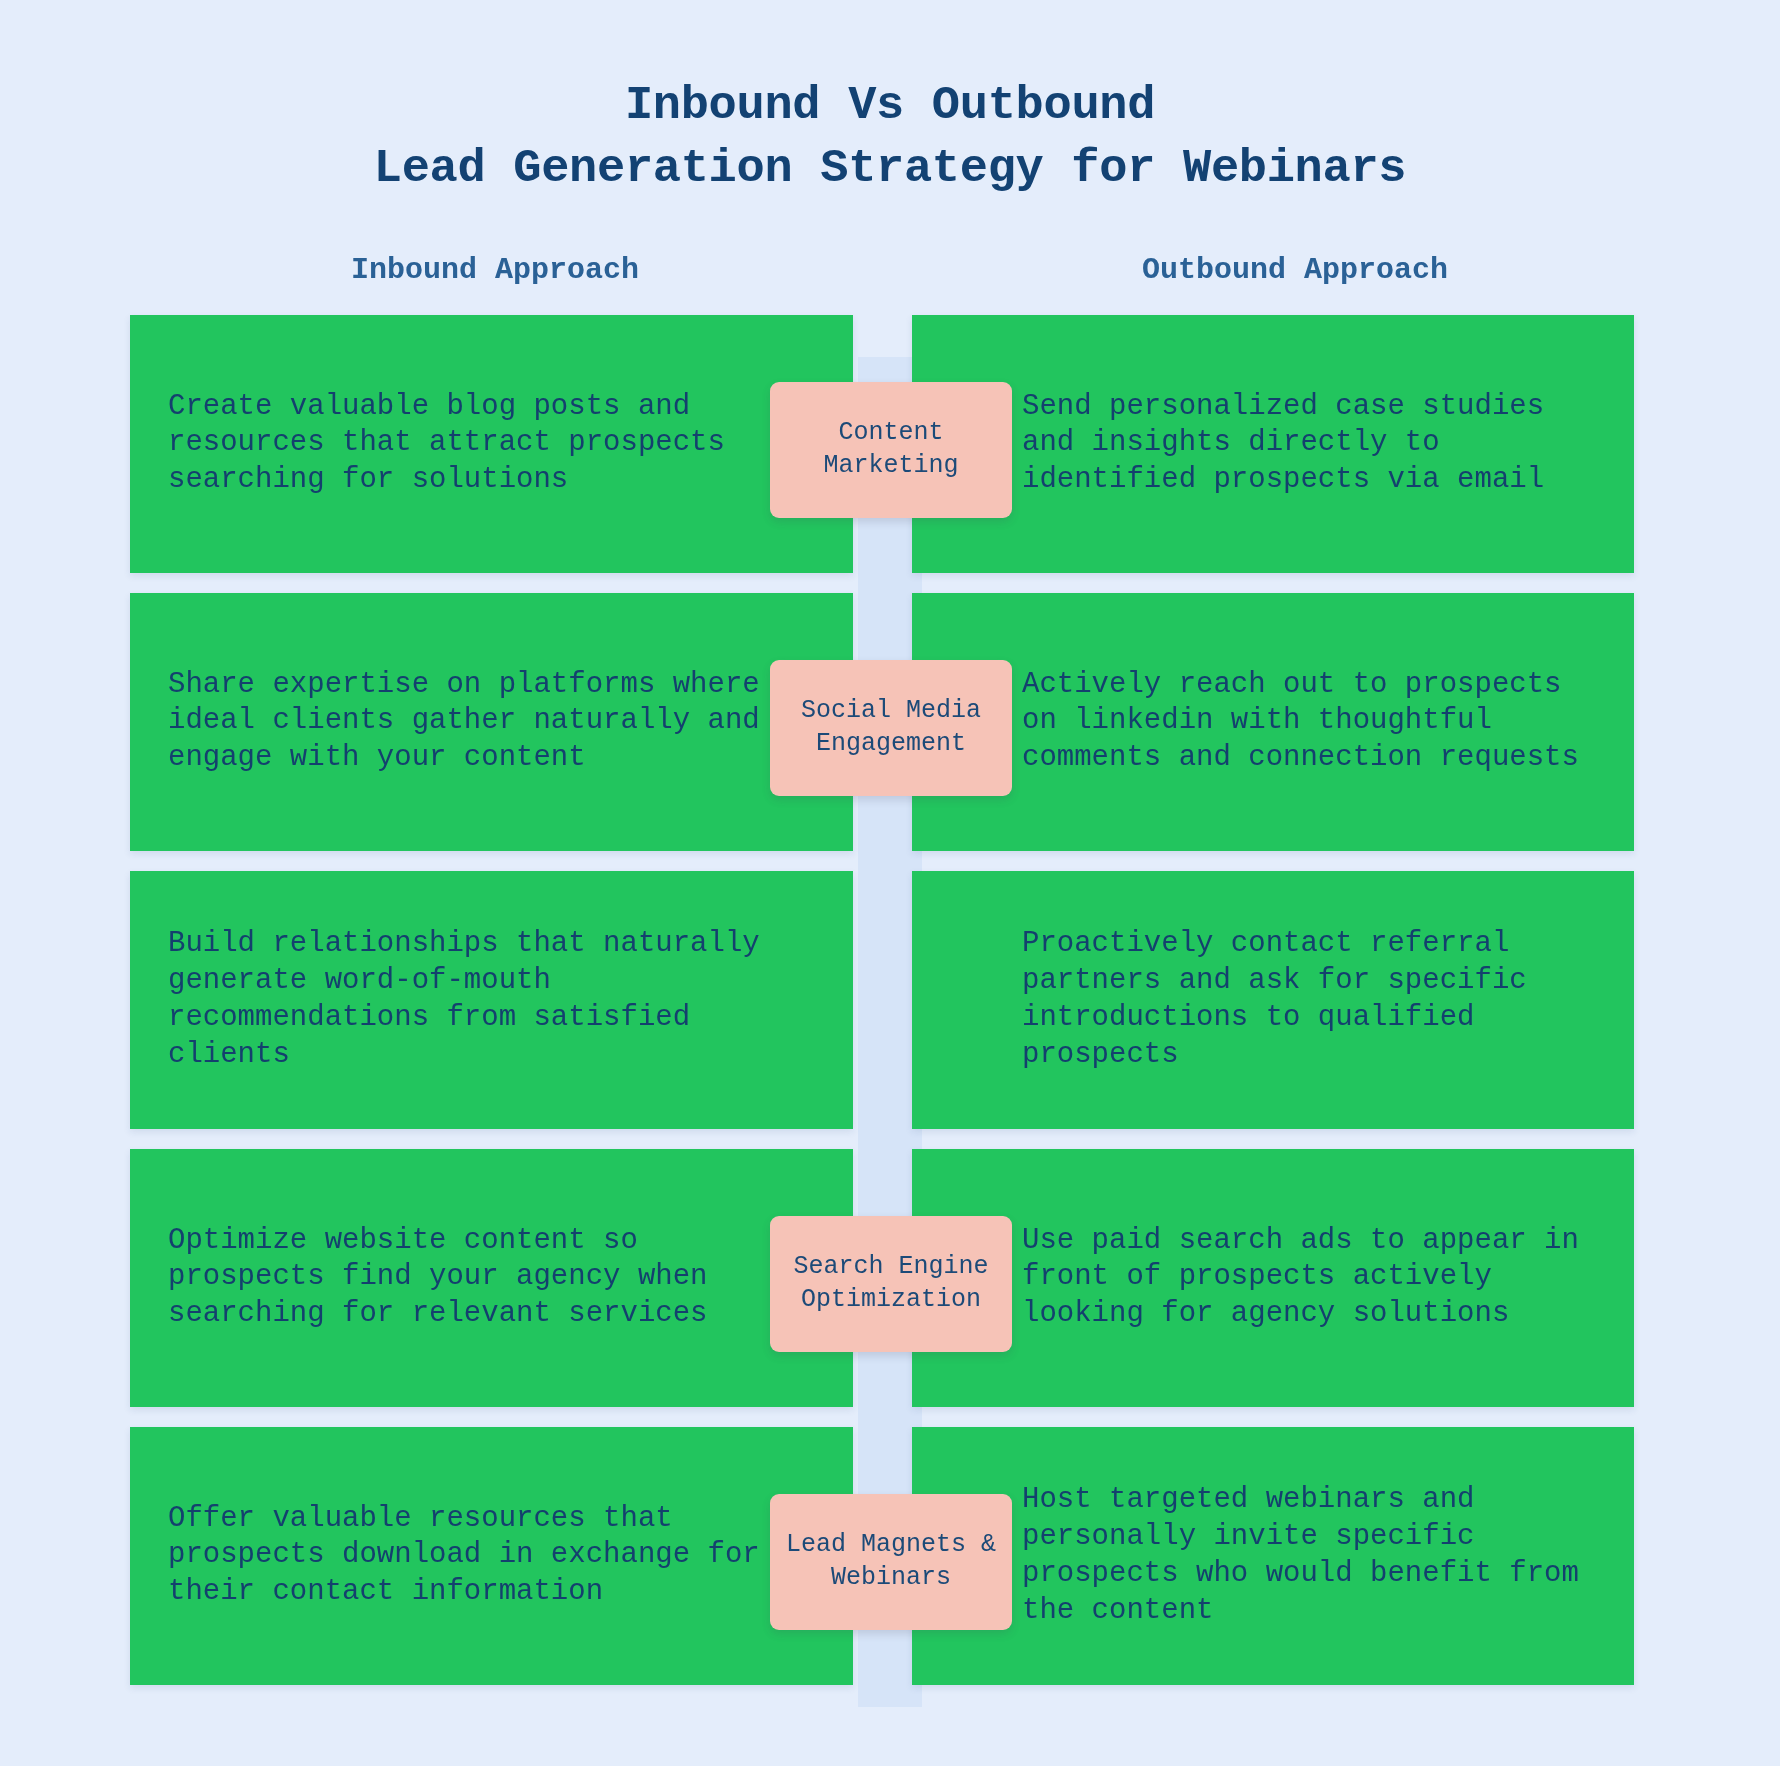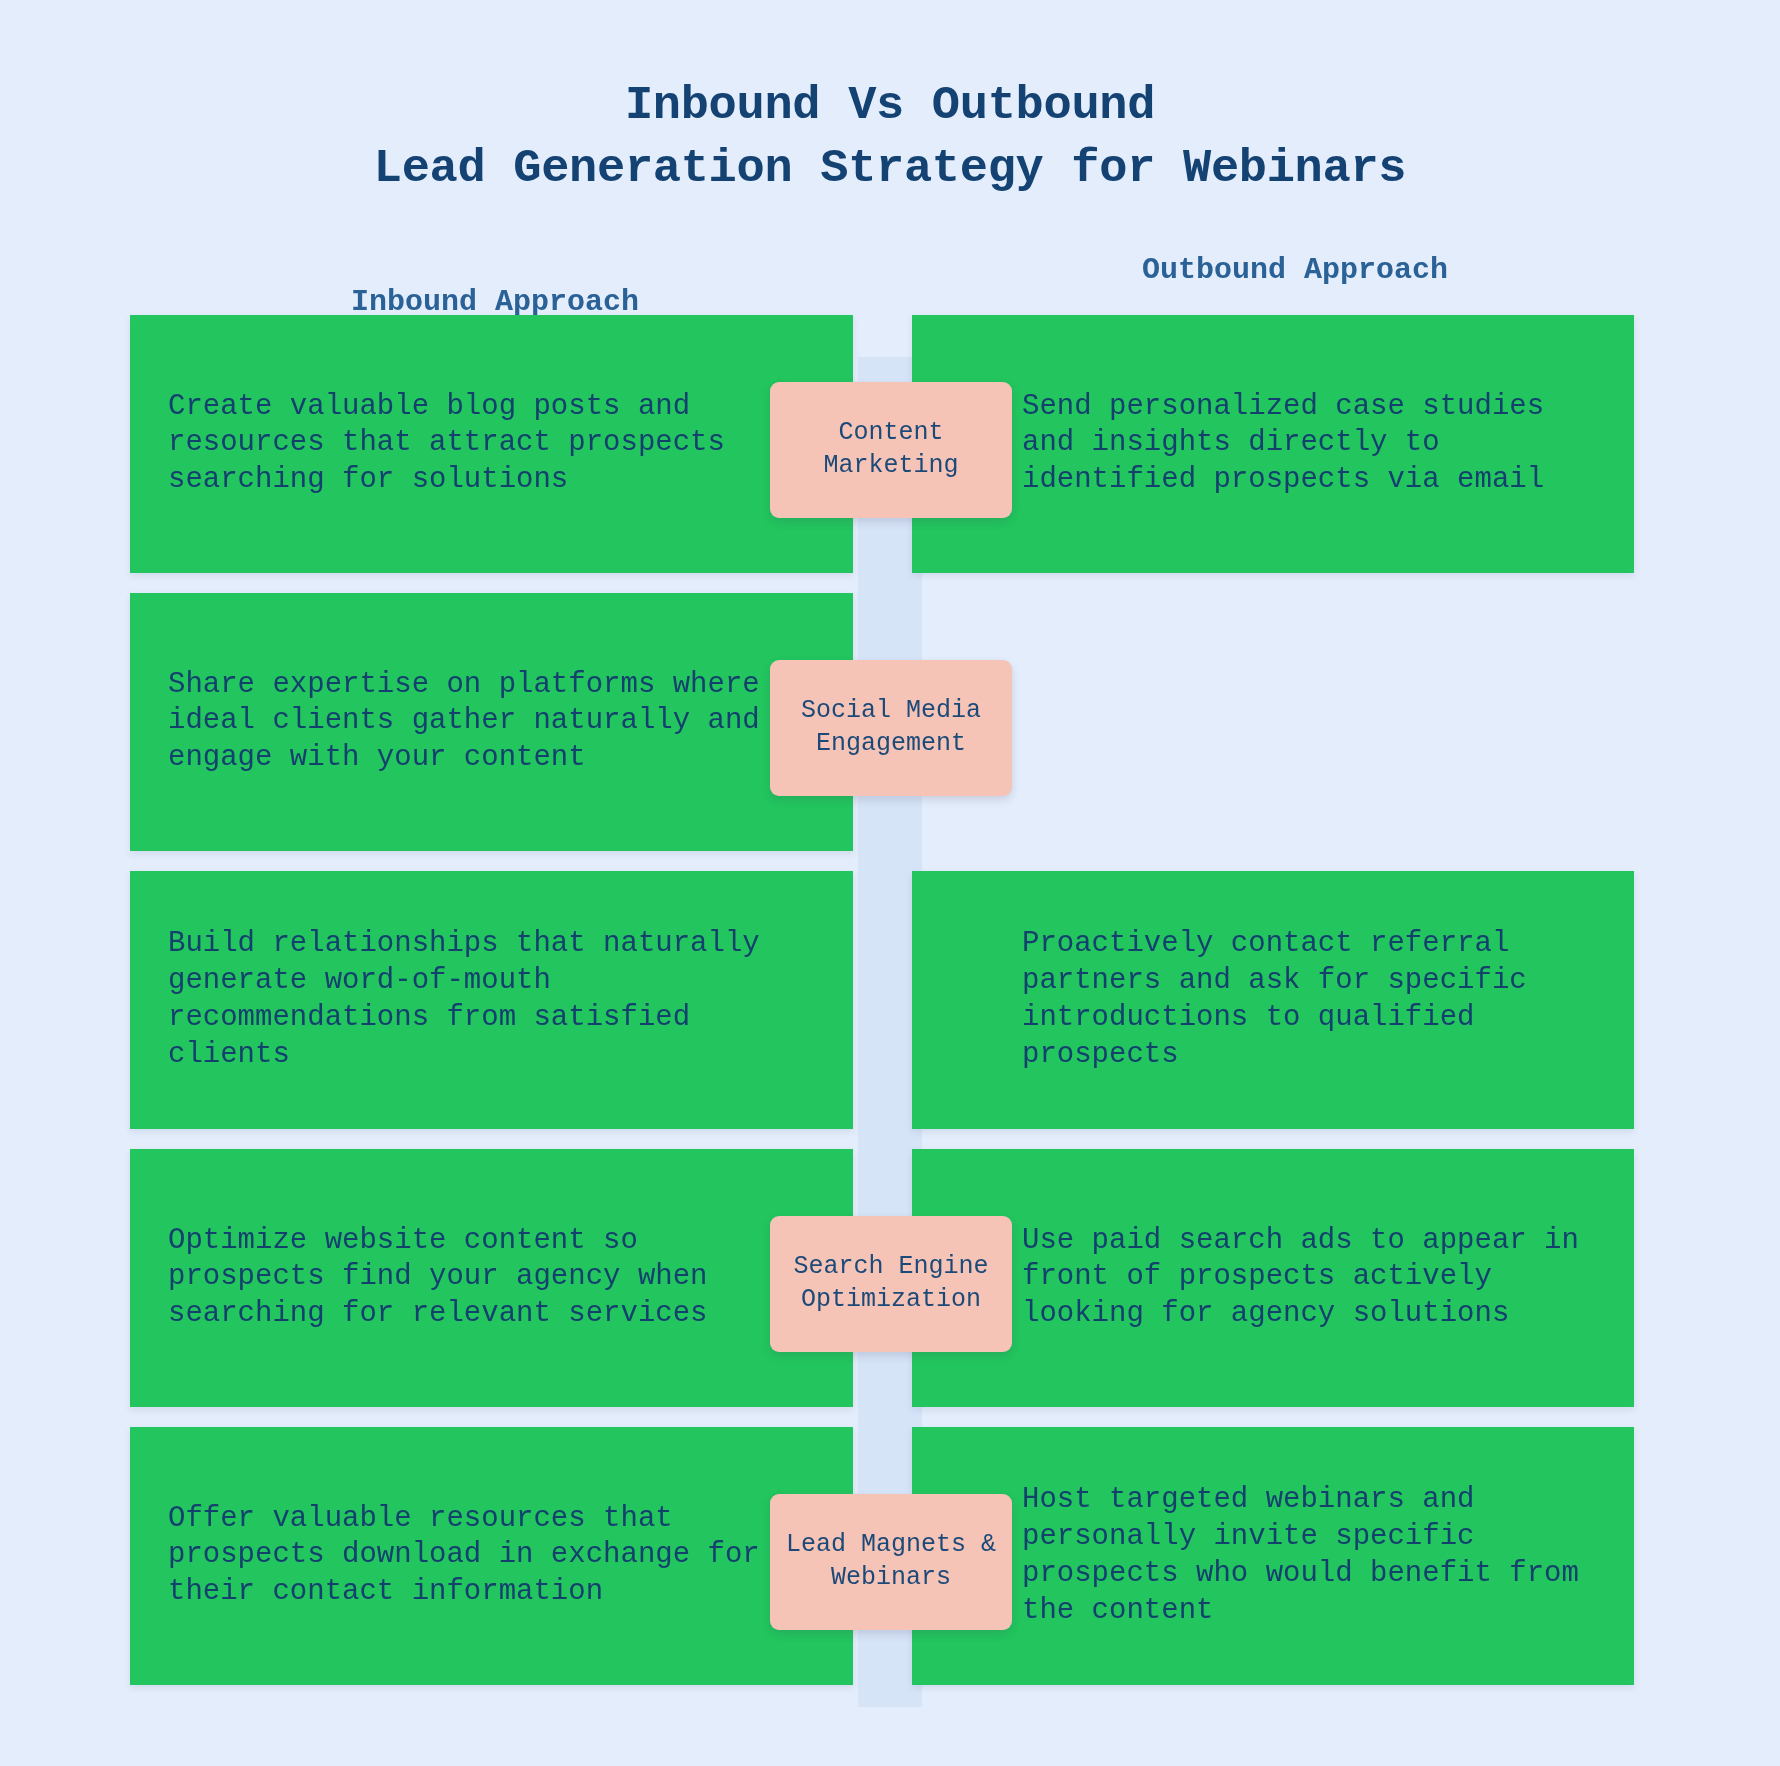--- a/index.html
+++ b/index.html
@@ -40,21 +40,20 @@
   .col-header {
     position: absolute;
     font-size: 30px;
     font-weight: bold;
     color: #2a6196;
     text-align: center;
   }
   .col-header.left {
     left: 130px;
     width: 730px;
-    margin-top: 32px;
   }
   .col-header.right {
     left: 930px;
     width: 730px;
   }
 
   .spine {
     position: absolute;
     left: 858px;
     top: 357px;
@@ -152,20 +151,23 @@
       </div>
     </div>
 
     <div class="row">
       <div class="card left">
         <div class="card-text">Share expertise on platforms where ideal clients gather naturally and engage with your content</div>
       </div>
       <div class="center-chip">
         <div class="chip-text">Social Media Engagement</div>
       </div>
+      <div class="card right">
+        <div class="card-text">Actively reach out to prospects on linkedin with thoughtful comments and connection requests</div>
+      </div>
     </div>
 
     <div class="row">
       <div class="card left">
         <div class="card-text">Build relationships that naturally generate word-of-mouth recommendations from satisfied clients</div>
       </div>
       <div class="card right">
         <div class="card-text">Proactively contact referral partners and ask for specific introductions to qualified prospects</div>
       </div>
     </div>

